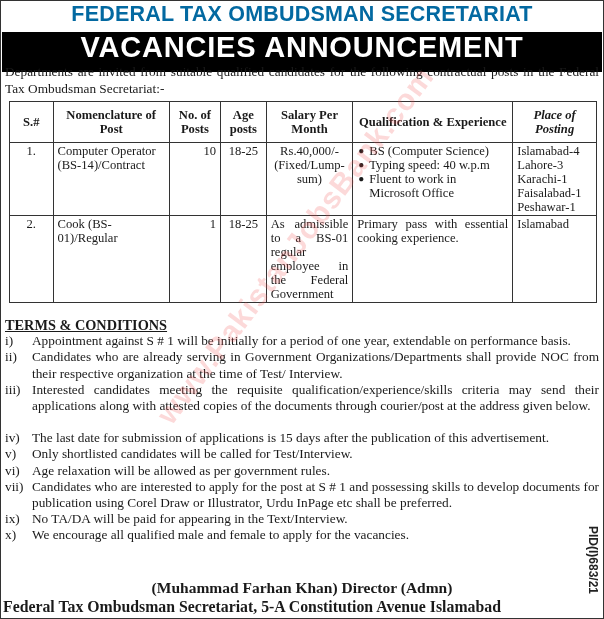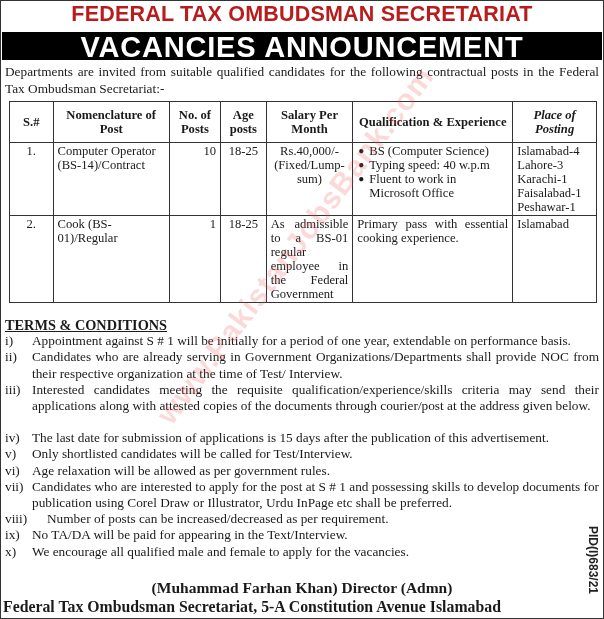--- a/index.html
+++ b/index.html
@@ -1,19 +1,19 @@
 <!DOCTYPE html>
 <html><head>
 <meta charset="utf-8">
 <style>
   html, body { margin: 0; padding: 0; background: #fff; }
   body { width: 604px; height: 619px; overflow: hidden; position: relative; font-family: "Liberation Serif", serif; color: #1a1a1a; }
   .frame { position: absolute; left: 0; top: 0; width: 602px; height: 617px; border: 1px solid #333; box-sizing: content-box; }
-  .org-title { position: absolute; left: 0; top: 2px; width: 604px; text-align: center; font-family: "Liberation Sans", sans-serif; font-weight: bold; font-size: 21.5px; letter-spacing: 0.2px; color: #b91c1c; }
-  .banner { position: absolute; left: 2px; top: 32px; width: 600px; height: 28px; background: #000; color: #fff; text-align: center; font-family: "Liberation Sans", sans-serif; font-weight: bold; font-size: 29px; line-height: 31px; letter-spacing: 0.8px; }
+  .org-title { position: absolute; left: 0; top: 2px; width: 604px; text-align: center; font-family: "Liberation Sans", sans-serif; font-weight: bold; font-size: 21.5px; letter-spacing: 0.2px; color: #0369a1; }
+  .banner { position: absolute; left: 2px; top: 32px; width: 600px; height: 40px; background: #000; color: #fff; text-align: center; font-family: "Liberation Sans", sans-serif; font-weight: bold; font-size: 29px; line-height: 31px; letter-spacing: 0.8px; }
   .intro { position: absolute; left: 5px; top: 64px; width: 594px; font-size: 13.3px; line-height: 16.5px; text-align: justify; }
   table.vac { position: absolute; left: 9px; top: 101px; width: 588px; border-collapse: collapse; font-size: 12.6px; line-height: 14px; }
   table.vac th, table.vac td { border: 1px solid #333; vertical-align: top; padding: 1px 4px; }
   table.vac th { font-weight: bold; text-align: center; vertical-align: middle; height: 36px; padding: 2px 3px; }
   .c-sn { width: 31px; text-align: center; }
   .c-post { width: 100px; }
   .c-num { width: 38px; text-align: right; }
   .c-age { width: 33px; text-align: center; }
   .c-sal { width: 62px; }
   .c-qual { width: 140px; }
@@ -119,24 +119,20 @@
       <span class="txt">Only shortlisted candidates will be called for Test/Interview.</span>
     </div>
   <div class="term">
       <span class="num">vi)</span>
       <span class="txt">Age relaxation will be allowed as per government rules.</span>
     </div>
   <div class="term">
       <span class="num">vii)</span>
       <span class="txt">Candidates who are interested to apply for the post at S # 1 and possessing skills to develop documents for publication using Corel Draw or Illustrator, Urdu InPage etc shall be preferred.</span>
     </div>
-  <div class="term viii">
-      <span class="num">viii)</span>
-      <span class="txt">Number of posts can be increased/decreased as per requirement.</span>
-    </div>
   <div class="term">
       <span class="num">ix)</span>
       <span class="txt">No TA/DA will be paid for appearing in the Text/Interview.</span>
     </div>
   <div class="term">
       <span class="num">x)</span>
       <span class="txt">We encourage all qualified male and female to apply for the vacancies.</span>
     </div>
 </div>
 

